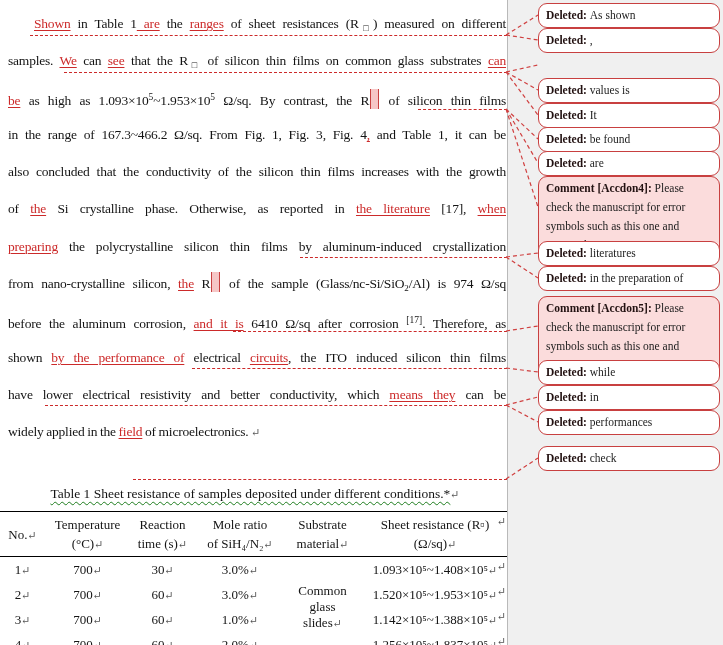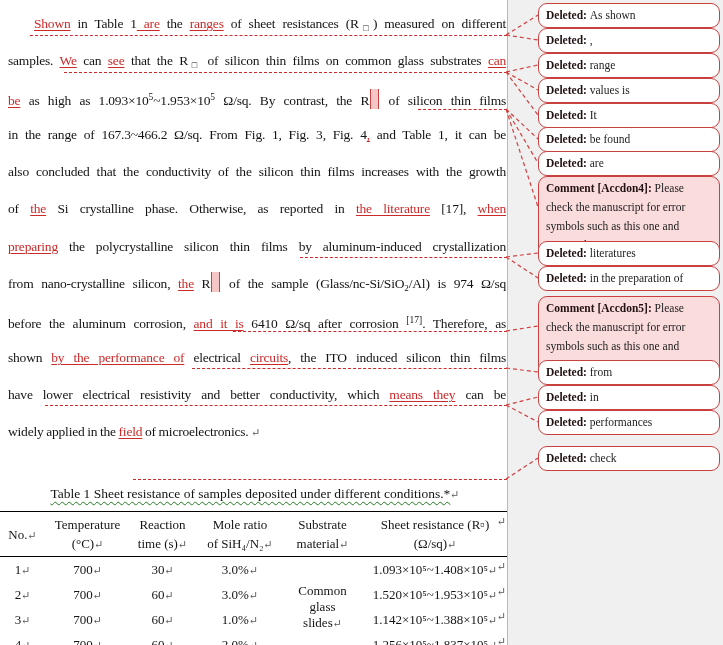--- a/index.html
+++ b/index.html
@@ -149,30 +149,29 @@
     <div class="rowmark" style="top:515px">↵</div>
     <div class="rowmark" style="top:560px">↵</div>
     <div class="rowmark" style="top:585px">↵</div>
     <div class="rowmark" style="top:610px">↵</div>
     <div class="rowmark" style="top:635px">↵</div>
   </div>
 
   <div class="panel">
       <div class="balloon deleted" style="top: 3px;"><span class="blab">Deleted: </span><span>As shown</span></div>
       <div class="balloon deleted" style="top: 28px;"><span class="blab">Deleted: </span><span>,</span></div>
-      <div class="balloon deleted" style="top: 53px;"><span class="blab">Deleted: </span><span>range</span></div>
       <div class="balloon deleted" style="top: 78px;"><span class="blab">Deleted: </span><span>values is</span></div>
       <div class="balloon deleted" style="top: 103px;"><span class="blab">Deleted: </span><span>It</span></div>
       <div class="balloon deleted" style="top: 127px;"><span class="blab">Deleted: </span><span>be found</span></div>
       <div class="balloon deleted" style="top: 151px;"><span class="blab">Deleted: </span><span>are</span></div>
       <div class="balloon comment" style="top: 176px;"><span class="blab">Comment [Accdon4]: </span><span>Please check the manuscript for error symbols such as this one and correct them..</span></div>
       <div class="balloon deleted" style="top: 241px;"><span class="blab">Deleted: </span><span>literatures</span></div>
       <div class="balloon deleted" style="top: 266px;"><span class="blab">Deleted: </span><span>in the preparation of</span></div>
       <div class="balloon comment" style="top: 296px;"><span class="blab">Comment [Accdon5]: </span><span>Please check the manuscript for error symbols such as this one and correct them..</span></div>
-      <div class="balloon deleted" style="top: 360px;"><span class="blab">Deleted: </span><span>from</span></div>
+      <div class="balloon deleted" style="top: 360px;"><span class="blab">Deleted: </span><span>while</span></div>
       <div class="balloon deleted" style="top: 385px;"><span class="blab">Deleted: </span><span>in</span></div>
       <div class="balloon deleted" style="top: 410px;"><span class="blab">Deleted: </span><span>performances</span></div>
       <div class="balloon deleted" style="top: 446px;"><span class="blab">Deleted: </span><span>check</span></div>
     </div>
 
   <svg class="gutter" width="56" height="645" viewBox="0 0 56 645">
     <g stroke="#d04040" stroke-width="1.2" stroke-dasharray="4 3" fill="none">
       <path d="M18 35 L50 15"></path>
         <path d="M18 35 L50 40"></path>
       <path d="M18 72 L50 65"></path>

